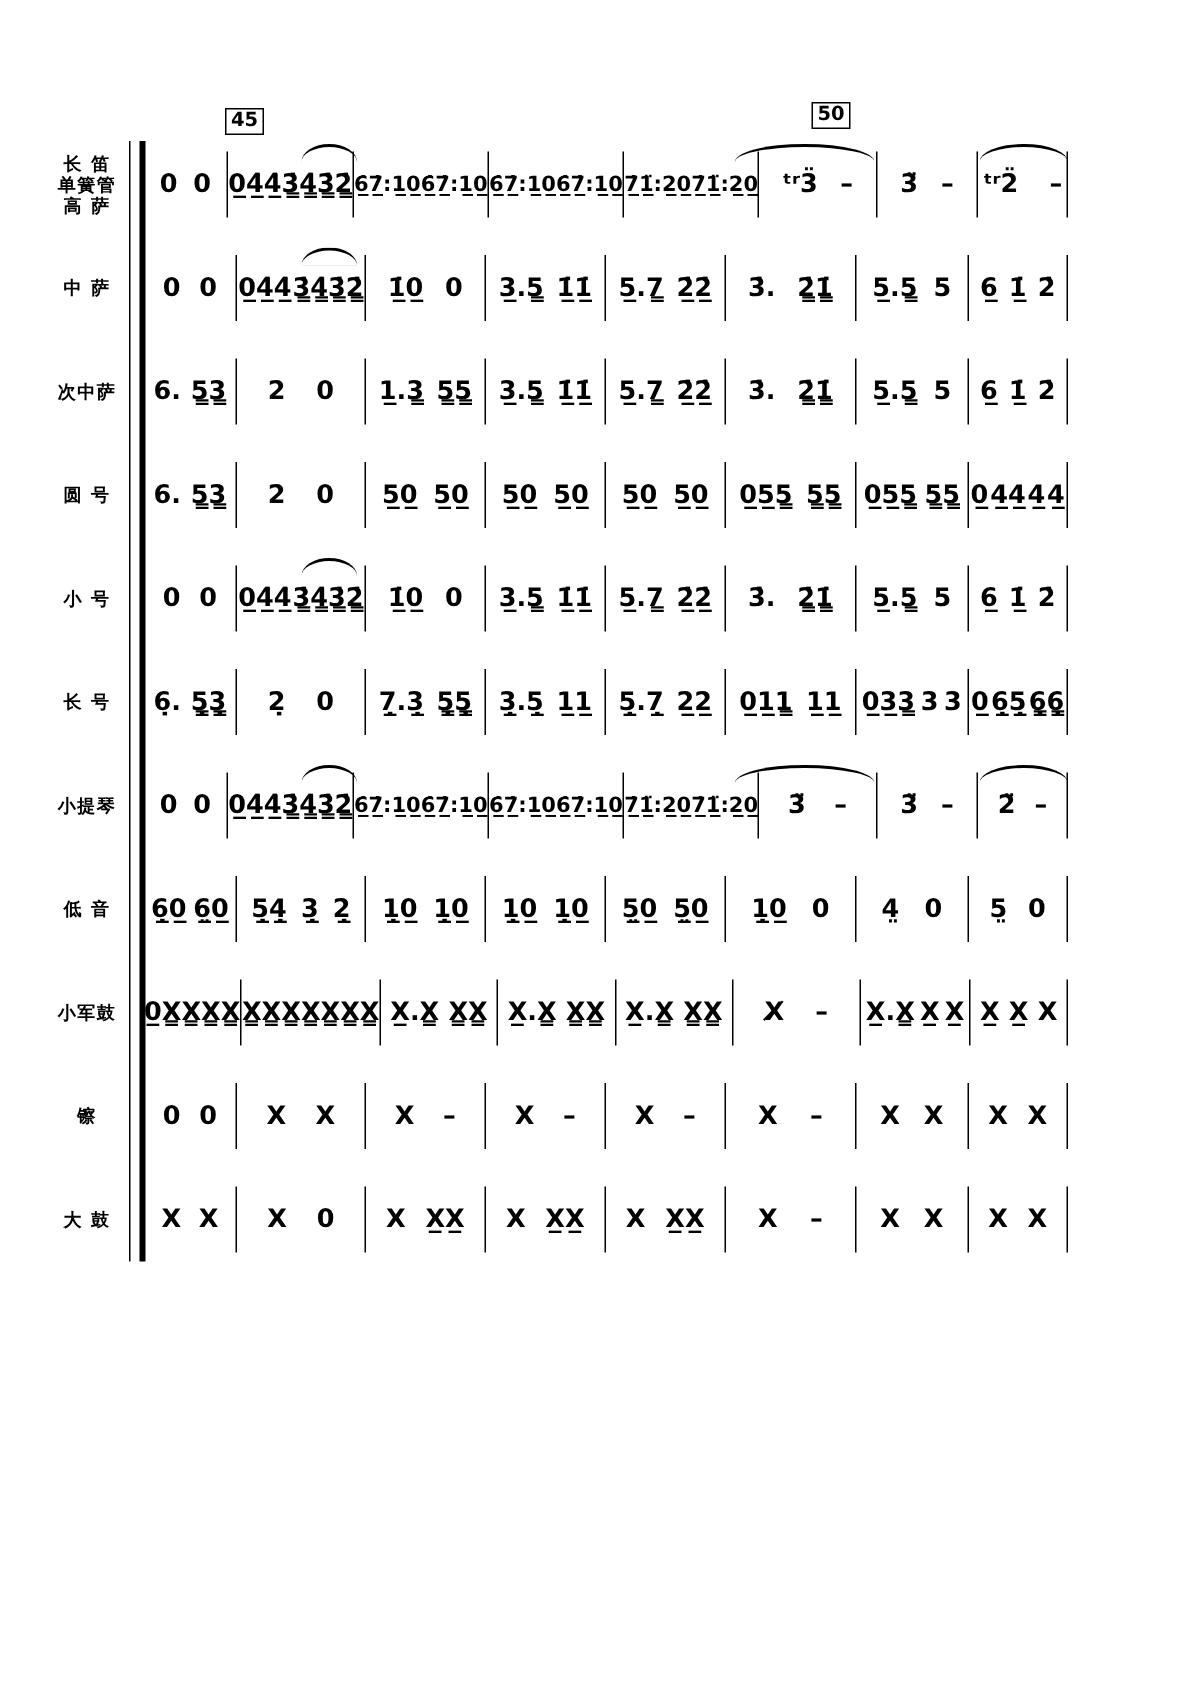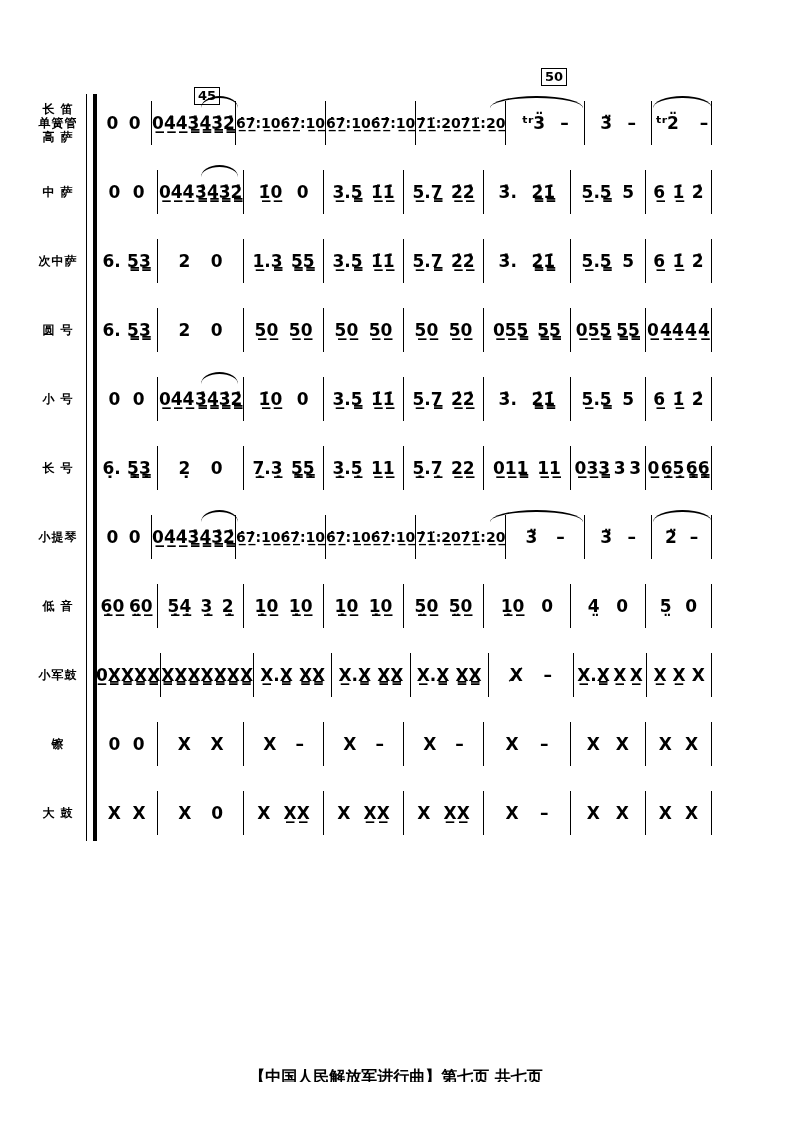--- a/index.html
+++ b/index.html
@@ -2,21 +2,21 @@
 <html><head>
 <meta charset="utf-8">
 <style>
   html,body{margin:0;padding:0;background:#fff;}
   .page{position:relative;width:792px;height:1121px;background:#ffffff;overflow:hidden;
         font-family:"DejaVu Sans",sans-serif;color:#000;}
   .header{position:absolute;left:10px;top:8px;font-size:17px;font-weight:bold;
           letter-spacing:1px;white-space:nowrap;}
   .rm{position:absolute;border:1px solid #000;font-size:13px;font-weight:bold;
       padding:0 3px;line-height:16px;background:#fff;}
-  .rm45{left:150px;top:87px;margin-left:44px;}
+  .rm45{left:150px;top:72px;}
   .rm50{left:541px;top:68px;}
   #score{position:absolute;left:30px;top:88px;width:682px;}
   #sysbar{position:absolute;left:56px;top:6px;bottom:6px;width:6px;
           border-left:1px solid #000;border-right:4px solid #000;}
   .row{display:flex;align-items:center;height:69px;}
   .label{width:56px;flex:none;display:flex;flex-direction:column;justify-content:center;
          font-size:13px;font-weight:bold;text-align:center;letter-spacing:1px;}
   .label .ln{line-height:14px;white-space:nowrap;font-size:12px;}
   .content{flex:1;margin-left:10px;display:flex;align-items:center;position:relative;height:100%;}
   .measure{display:flex;justify-content:space-evenly;align-items:center;
@@ -571,16 +571,13 @@
             <div class="bar"></div>
             <div class="measure" style="flex-grow: 66; flex-basis: 0px;">
               <span class="tok">X</span>
               <span class="tok">X</span>
             </div>
             <div class="bar"></div>
           </div>
         </div>
       </div>
   </div>
-  <div class="footer">
-    <span>【中国人民解放军进行曲】第七页 共七页</span>
-  </div>
 </div>
 
 </body></html>

